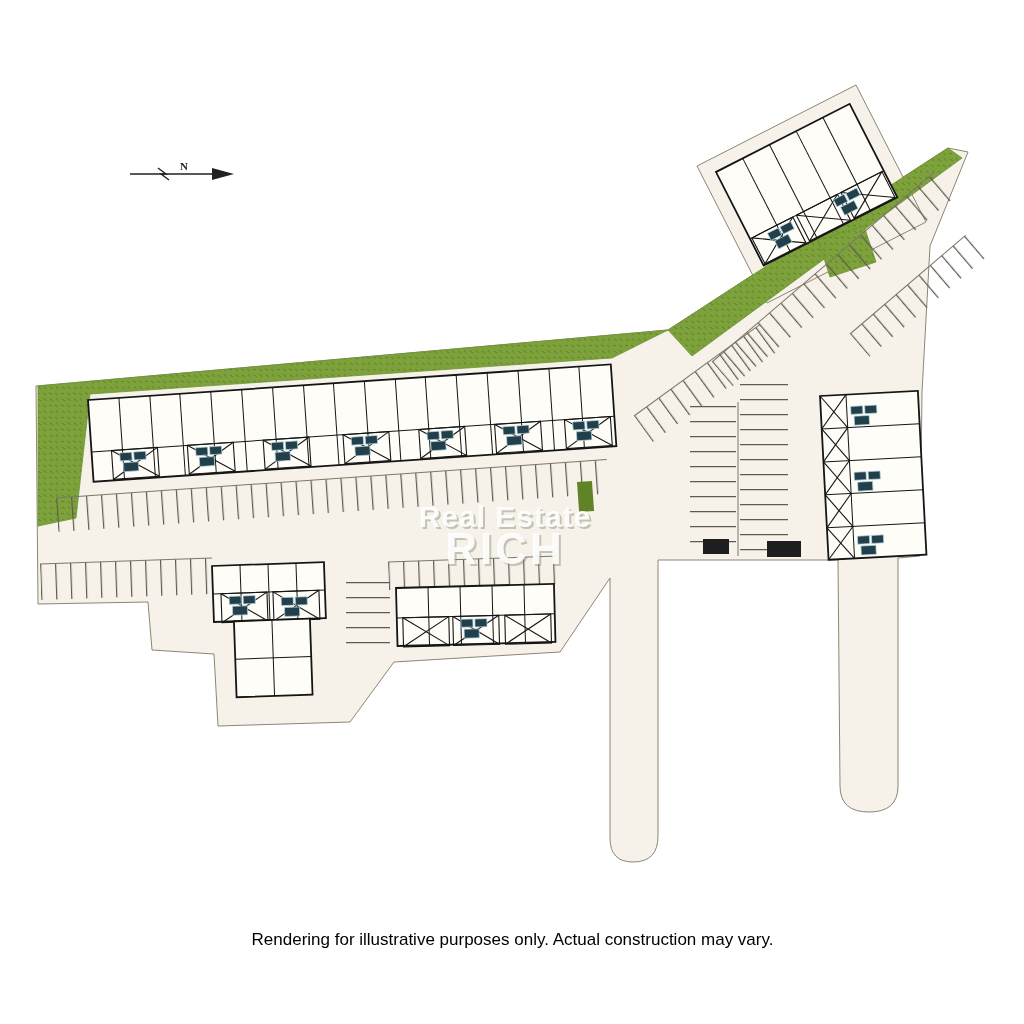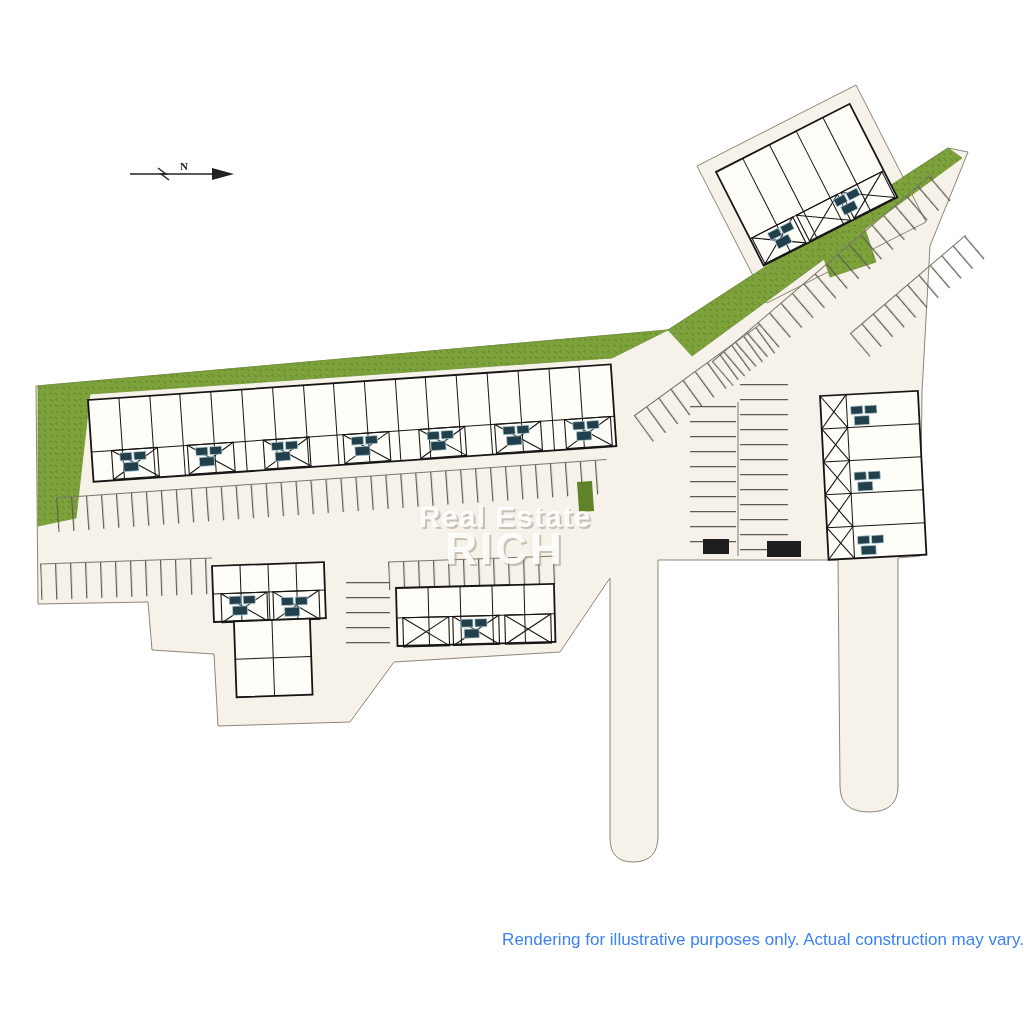--- a/index.html
+++ b/index.html
@@ -19,22 +19,22 @@
   .acr{fill:#22404c;stroke:#b9d6de;stroke-width:.7;}
   .dump{fill:var(--dumpster,#1e1e1e);}
   .darkgreen{fill:var(--grass-dark,#4a6b2a);}
   .north{stroke:#222;stroke-width:1.4;fill:none;}
   .northhead{fill:#222;}
   .nlabel{font:600 11px "Liberation Serif",serif;fill:#222;}
   .wm-sh{fill:#97917f;opacity:.5;font-weight:bold;text-anchor:middle;}
   .wm{fill:var(--watermark,#ffffff);opacity:.92;font-weight:bold;text-anchor:middle;}
   .wm1{font-size:30px;letter-spacing:1px;}
   .wm2{font-size:44px;letter-spacing:3px;}
-  .caption{position:absolute;left:1px;right:0;top:930px;text-align:right;
-           font-size:17px;color:#3b82f6;}
+  .caption{position:absolute;left:1px;right:0;top:930px;text-align:center;
+           font-size:17px;color:#000000;}
 </style>
 </head>
 <body>
 
 <div class="canvas">
 <svg width="1024" height="1024" viewBox="0 0 1024 1024">
   <defs>
     <pattern id="pticksV" width="15" height="34" patternUnits="userSpaceOnUse">
       <line x1="0.6" y1="0" x2="0.6" y2="34" class="tick"></line>
     </pattern>

